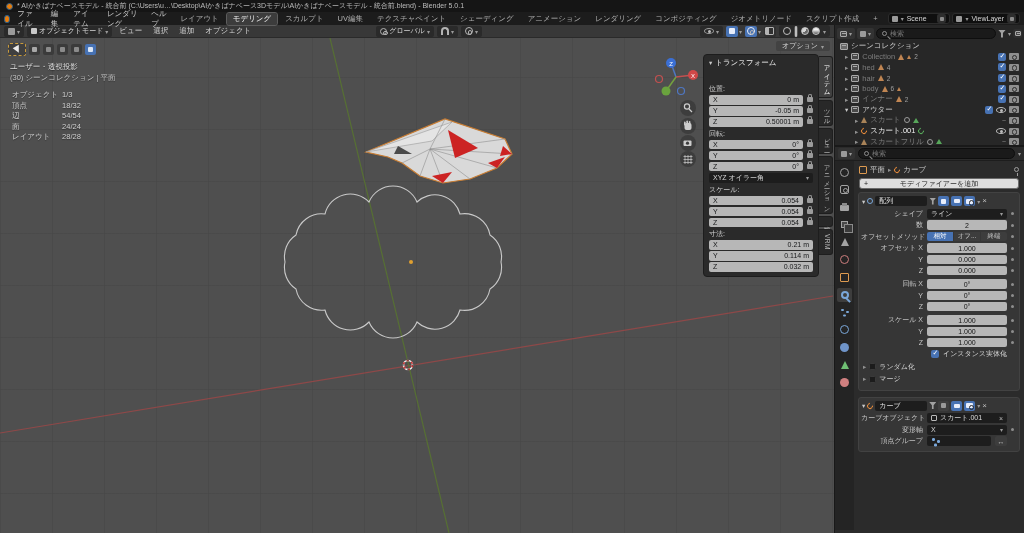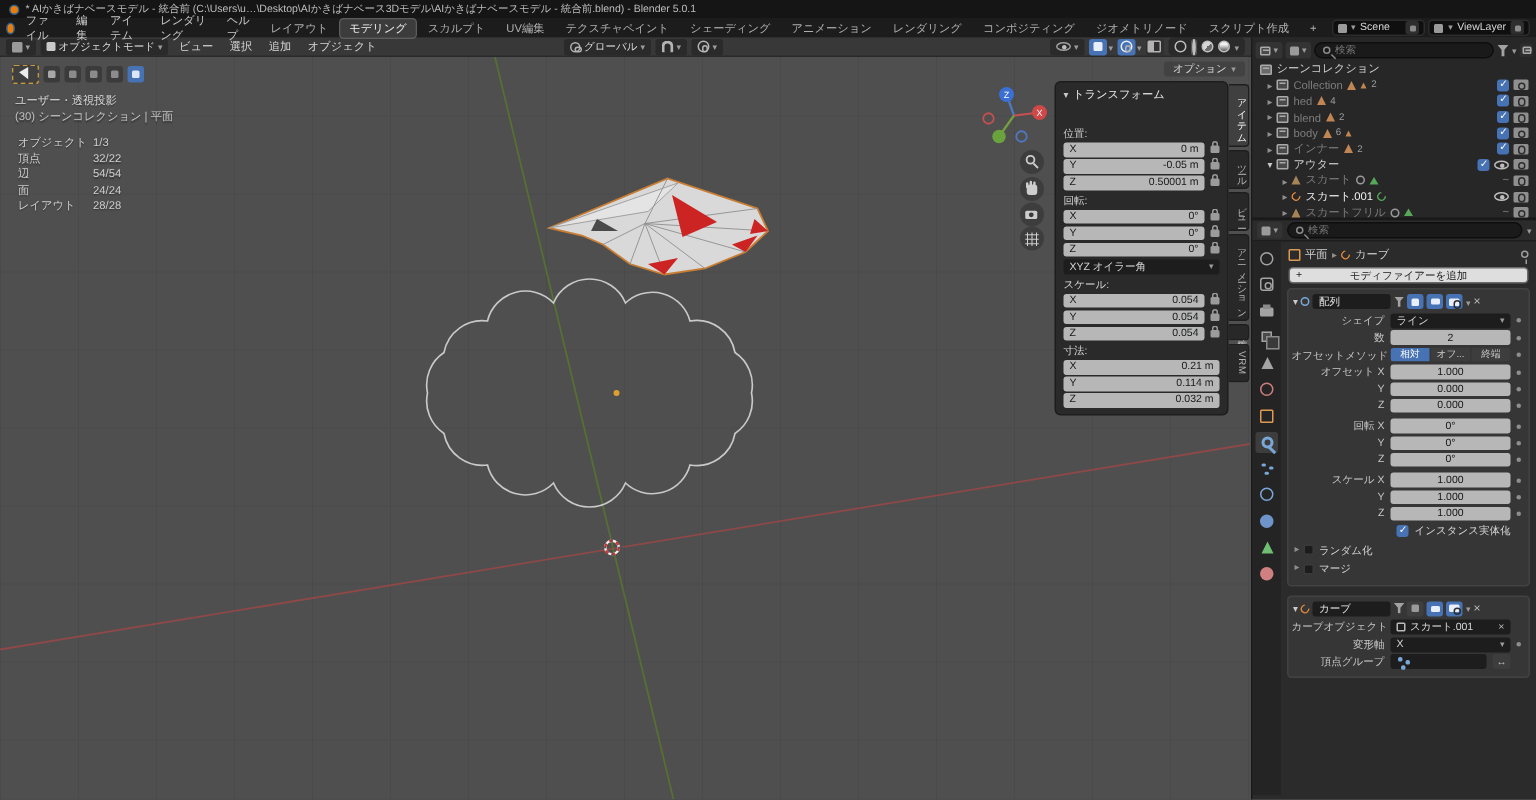--- a/index.html
+++ b/index.html
@@ -293,21 +293,21 @@
     <div>ユーザー・透視投影</div>
     <div class="dim">(30) シーンコレクション | 平面</div>
     <table>
       <tbody>
           <tr>
             <td>オブジェクト</td>
             <td>1/3</td>
           </tr>
       <tr>
             <td>頂点</td>
-            <td>32/22</td>
+            <td>18/32</td>
           </tr>
       <tr>
             <td>辺</td>
             <td>54/54</td>
           </tr>
       <tr>
             <td>面</td>
             <td>24/24</td>
           </tr>
       <tr>
@@ -531,21 +531,21 @@
       <span class="nm gy">hed</span>
       <span class="tri"></span>
       <span class="cnt">4</span>
       <span class="sp"></span>
       <span class="chkbx"></span>
       <span class="cam"></span>
     </div>
     <div class="orow" style="padding-left:8px">
       <span class="arr-r"></span>
       <span class="colbox"></span>
-      <span class="nm gy">blend</span>
+      <span class="nm gy">hair</span>
       <span class="tri"></span>
       <span class="cnt">2</span>
       <span class="sp"></span>
       <span class="chkbx"></span>
       <span class="cam"></span>
     </div>
     <div class="orow" style="padding-left:8px">
       <span class="arr-r"></span>
       <span class="colbox"></span>
       <span class="nm gy">body</span>

